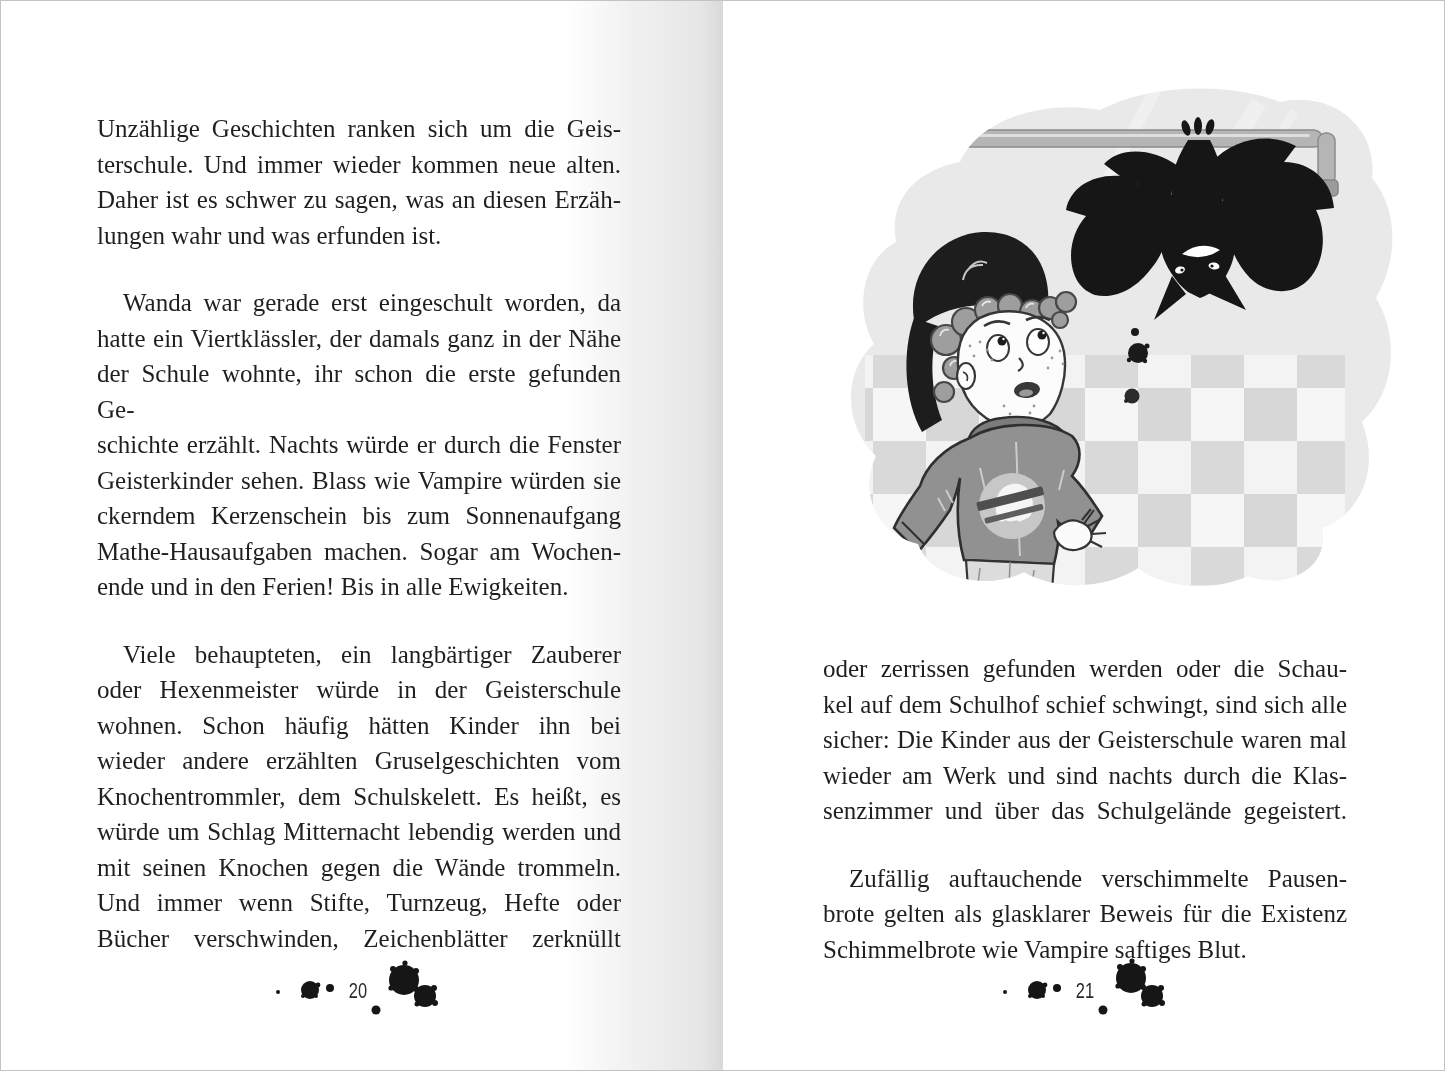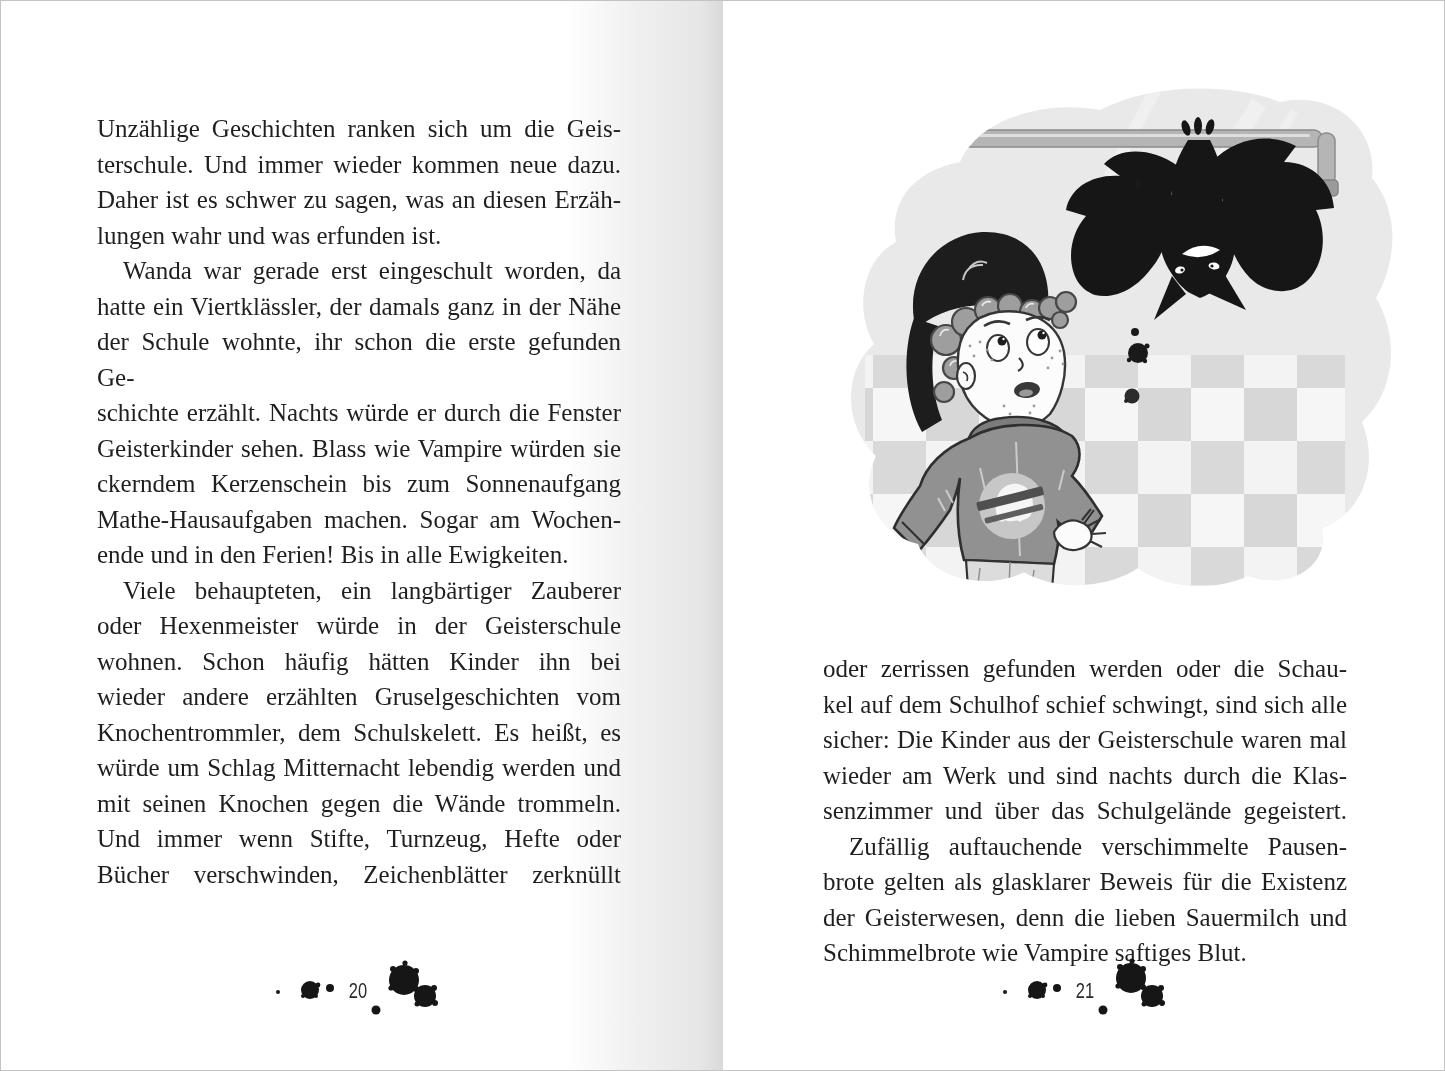--- a/index.html
+++ b/index.html
@@ -17,42 +17,42 @@
   .page-right{left:723px;width:722px;background:#ffffff;}
   .text-block{
     position:absolute;width:524px;
     font-size:25px;line-height:35.5px;color:#1f1f1f;
   }
   .text-left{left:97px;top:111px;}
   .text-right{left:823px;top:651px;}
   .para{margin:0;}
   .line{text-align:justify;text-align-last:justify;white-space:normal;}
   .line.last{text-align-last:left;}
-  .line.indent{text-indent:26px;}
+  .line.indent{text-indent:26px;margin-top:32px;}
   .footer{position:absolute;width:200px;height:62px;z-index:5;}
   .footer-left{left:270px;top:956px;}
   .footer-right{left:997px;top:956px;}
   .illustration{position:absolute;left:820px;top:70px;width:580px;height:530px;}
   .pagenum{
     font-family:"Liberation Sans", sans-serif;
     font-size:22px;fill:#2a2a2a;
   }
 </style>
 </head>
 <body>
 
 <div class="spread">
 
   <div class="page page-left"></div>
   <div class="page page-right"></div>
 
   <div class="text-block text-left">
       <div class="para">
         <div class="line">Unzählige Geschichten ranken sich um die Geis-</div>
-        <div class="line">terschule. Und immer wieder kommen neue dazu.</div>
+        <div class="line">terschule. Und immer wieder kommen neue alten.</div>
         <div class="line">Daher ist es schwer zu sagen, was an diesen Erzäh-</div>
         <div class="line last">lungen wahr und was erfunden ist.</div>
       </div>
       <div class="para">
         <div class="line indent">Wanda war gerade erst eingeschult worden, da</div>
         <div class="line">hatte ein Viertklässler, der damals ganz in der Nähe</div>
         <div class="line">der Schule wohnte, ihr schon die erste gefunden Ge-</div>
         <div class="line">schichte erzählt. Nachts würde er durch die Fenster</div>
         <div class="line">Geisterkinder sehen. Blass wie Vampire würden sie</div>
         <div class="line">ckerndem Kerzenschein bis zum Sonnenaufgang</div>
@@ -76,21 +76,20 @@
       <div class="para">
         <div class="line">oder zerrissen gefunden werden oder die Schau-</div>
         <div class="line">kel auf dem Schulhof schief schwingt, sind sich alle</div>
         <div class="line">sicher: Die Kinder aus der Geisterschule waren mal</div>
         <div class="line">wieder am Werk und sind nachts durch die Klas-</div>
         <div class="line">senzimmer und über das Schulgelände gegeistert.</div>
       </div>
       <div class="para">
         <div class="line indent">Zufällig auftauchende verschimmelte Pausen-</div>
         <div class="line">brote gelten als glasklarer Beweis für die Existenz</div>
-        <div class="line">der Geisterwesen, denn die lieben Sauermilch und</div>
         <div class="line last">Schimmelbrote wie Vampire saftiges Blut.</div>
       </div>
     </div>
 
   <svg class="illustration" viewBox="0 0 580 530">
     <defs>
       <clipPath id="blobClip">
         <path d="M140,92 C160,48 225,30 280,40 C330,14 410,12 460,32 C515,20 558,60 552,108
                  C582,145 575,195 556,228 C580,268 575,322 542,352 C560,396 542,444 502,458
                  C510,498 468,520 428,506 C388,524 342,516 318,498 C288,518 238,522 204,502

